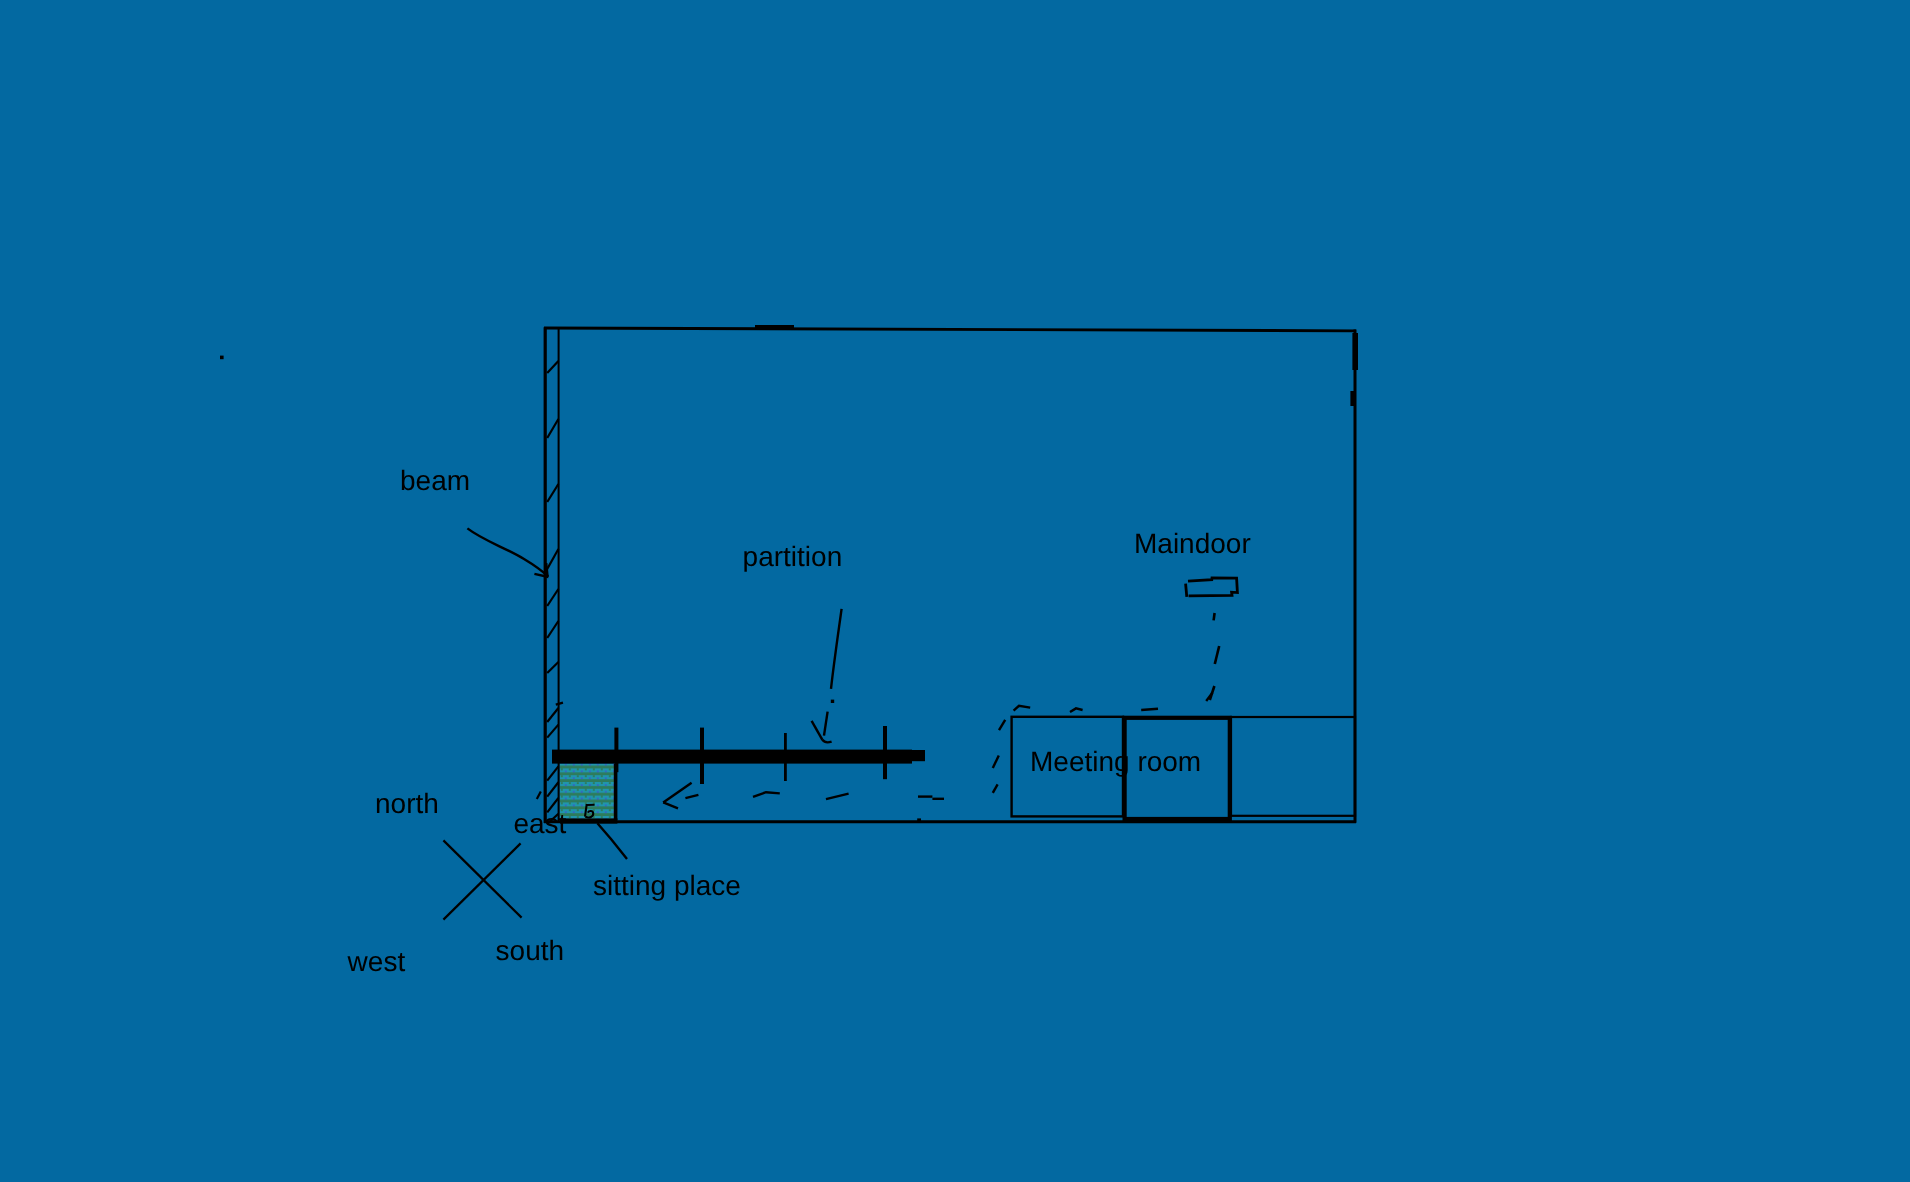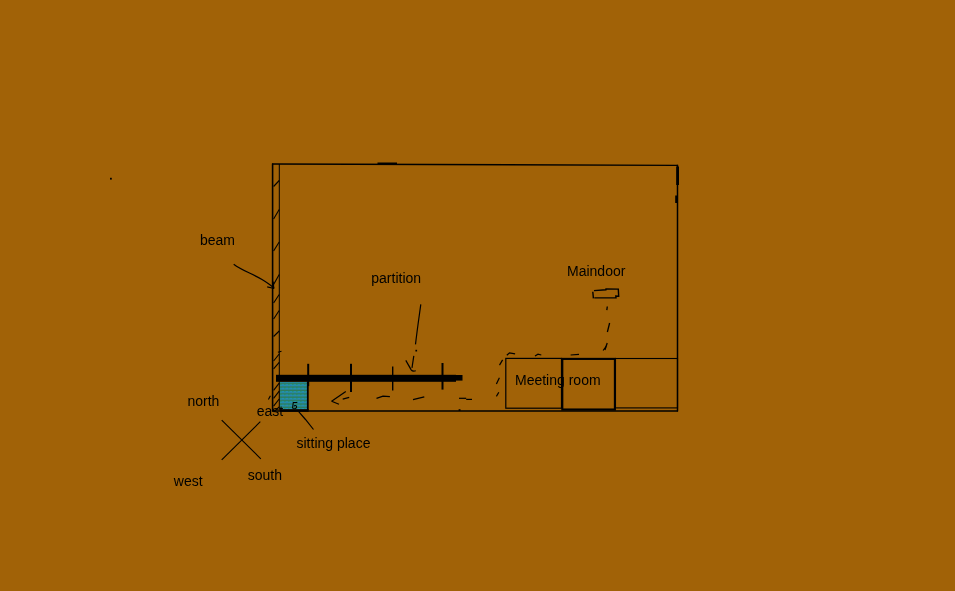--- a/index.html
+++ b/index.html
@@ -1,16 +1,16 @@
 <!DOCTYPE html>
 <html><head>
 <meta charset="utf-8">
 <style>
 html,body{margin:0;padding:0;background:#ffffff;}
-#canvas{position:relative;width:955px;height:591px;background:#a16207;overflow:hidden;}
+#canvas{position:relative;width:955px;height:591px;background:#0369a1;overflow:hidden;}
 svg{position:absolute;left:0;top:0;}
 text{font-family:"Liberation Sans",sans-serif;font-size:14px;fill:#000;}
 </style>
 </head>
 <body>
 <div id="canvas">
 <svg width="955" height="591" viewBox="0 0 955 591">
 <defs>
 <pattern id="teal" width="4" height="3.4" patternUnits="userSpaceOnUse">
 <rect width="4" height="3.4" fill="#2095ac"></rect>

